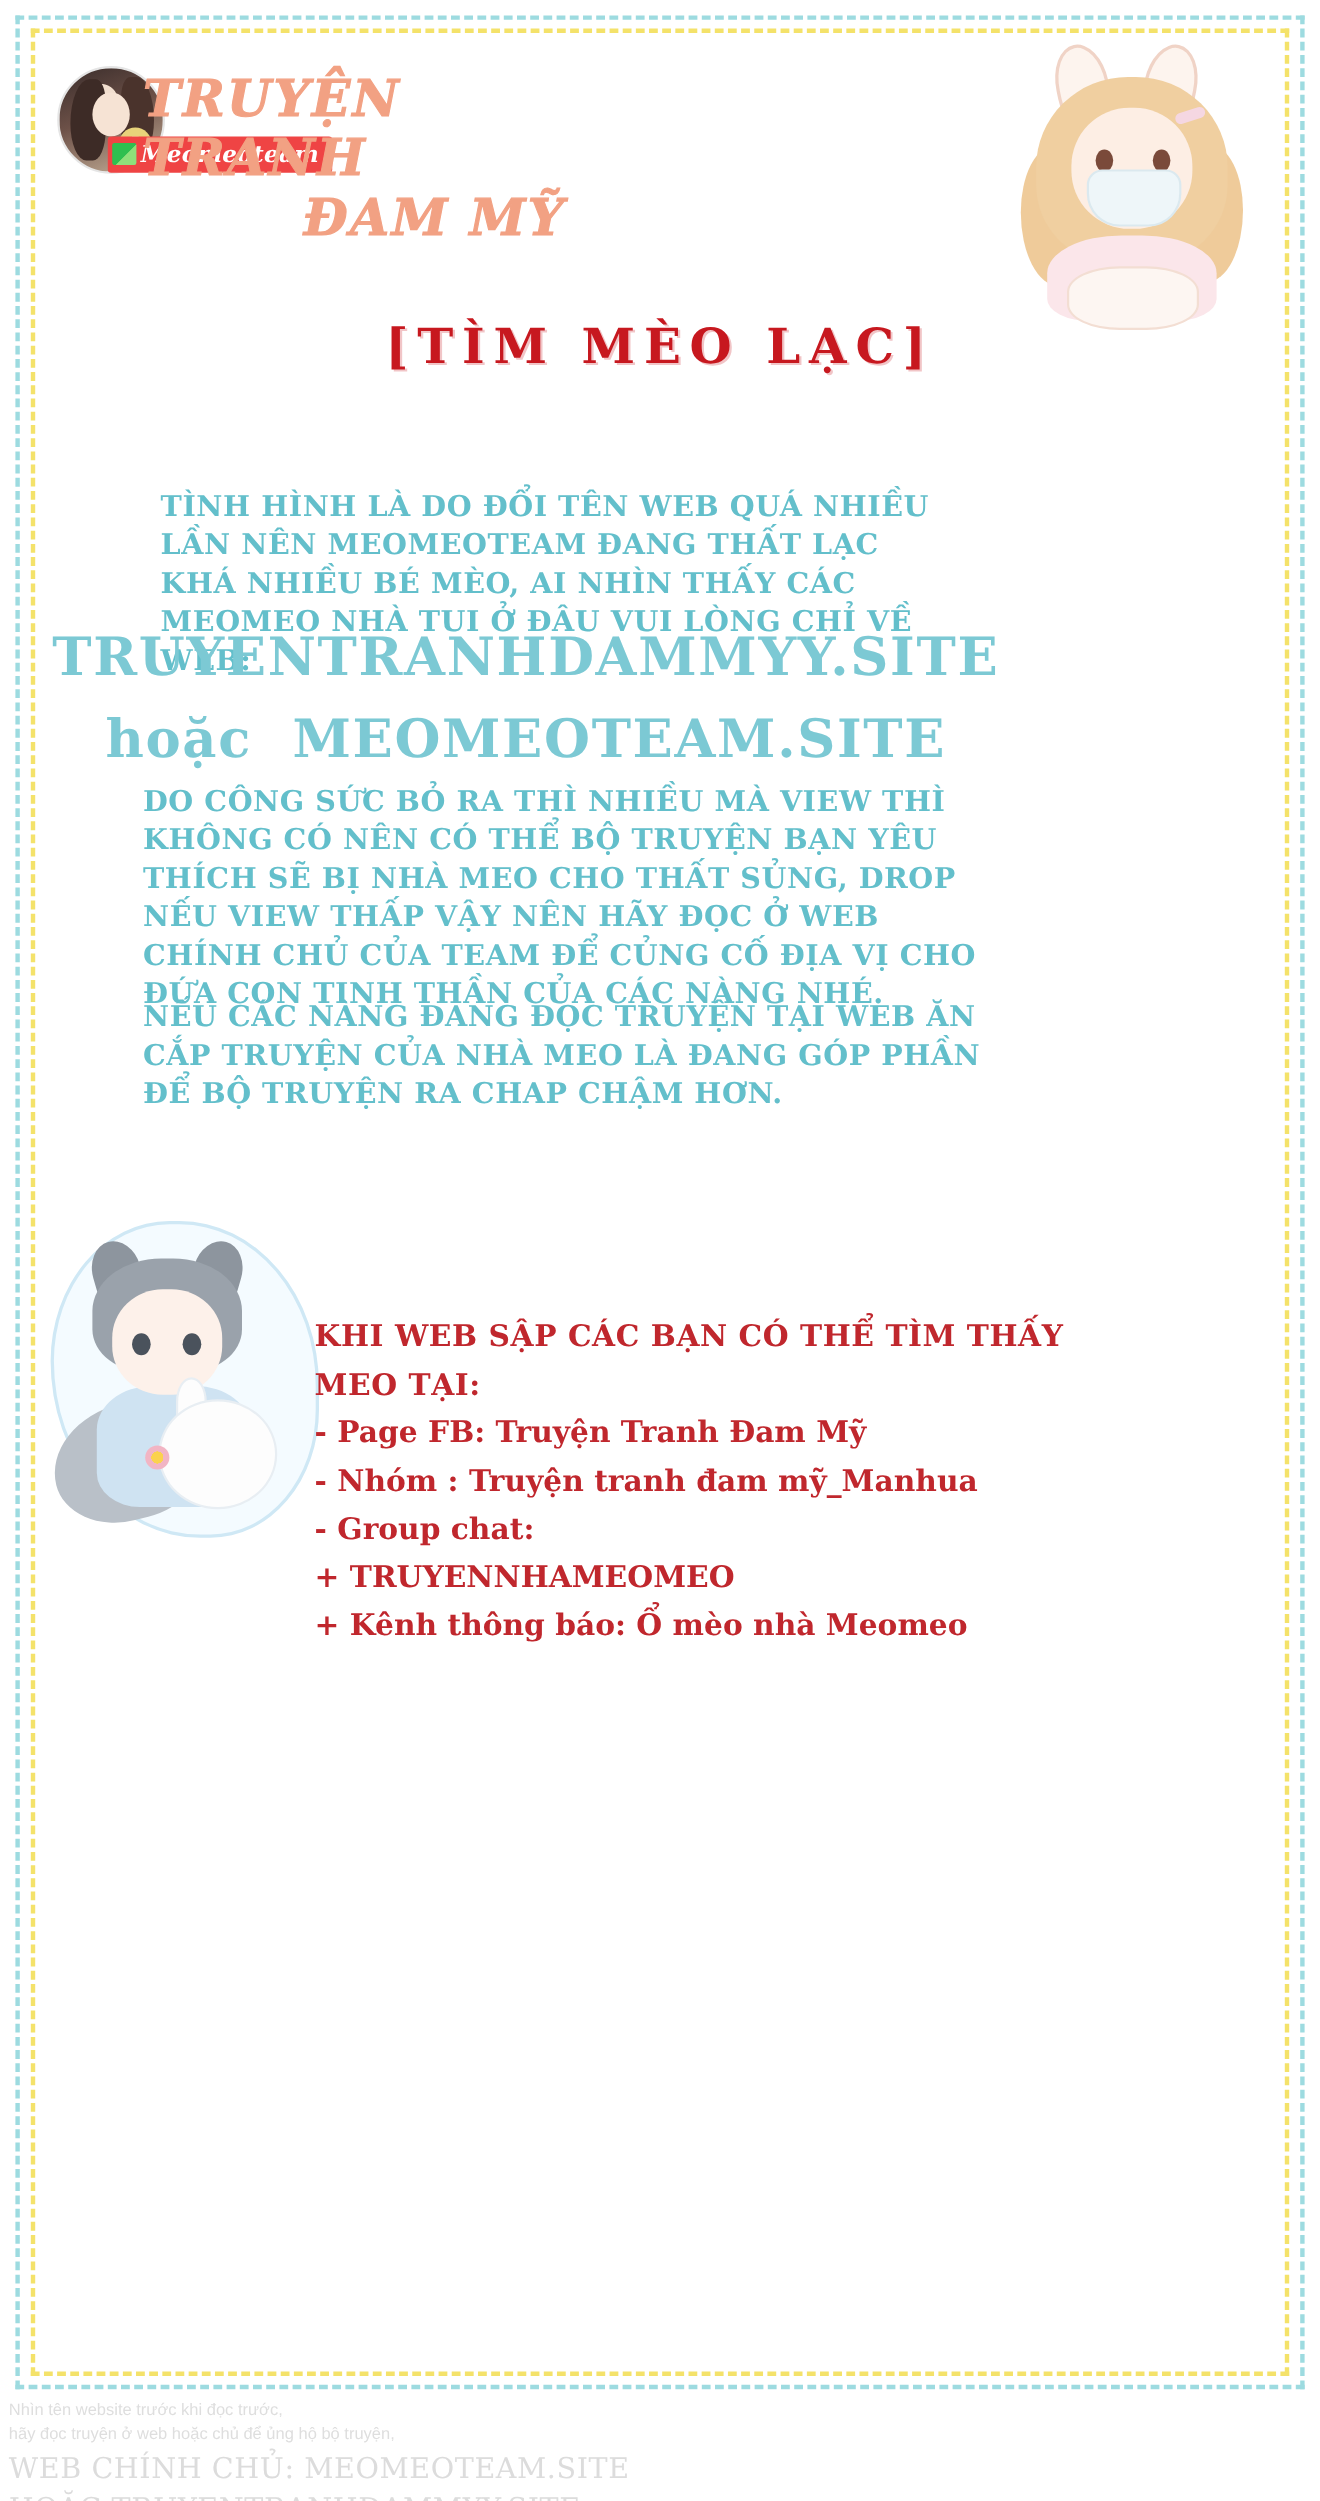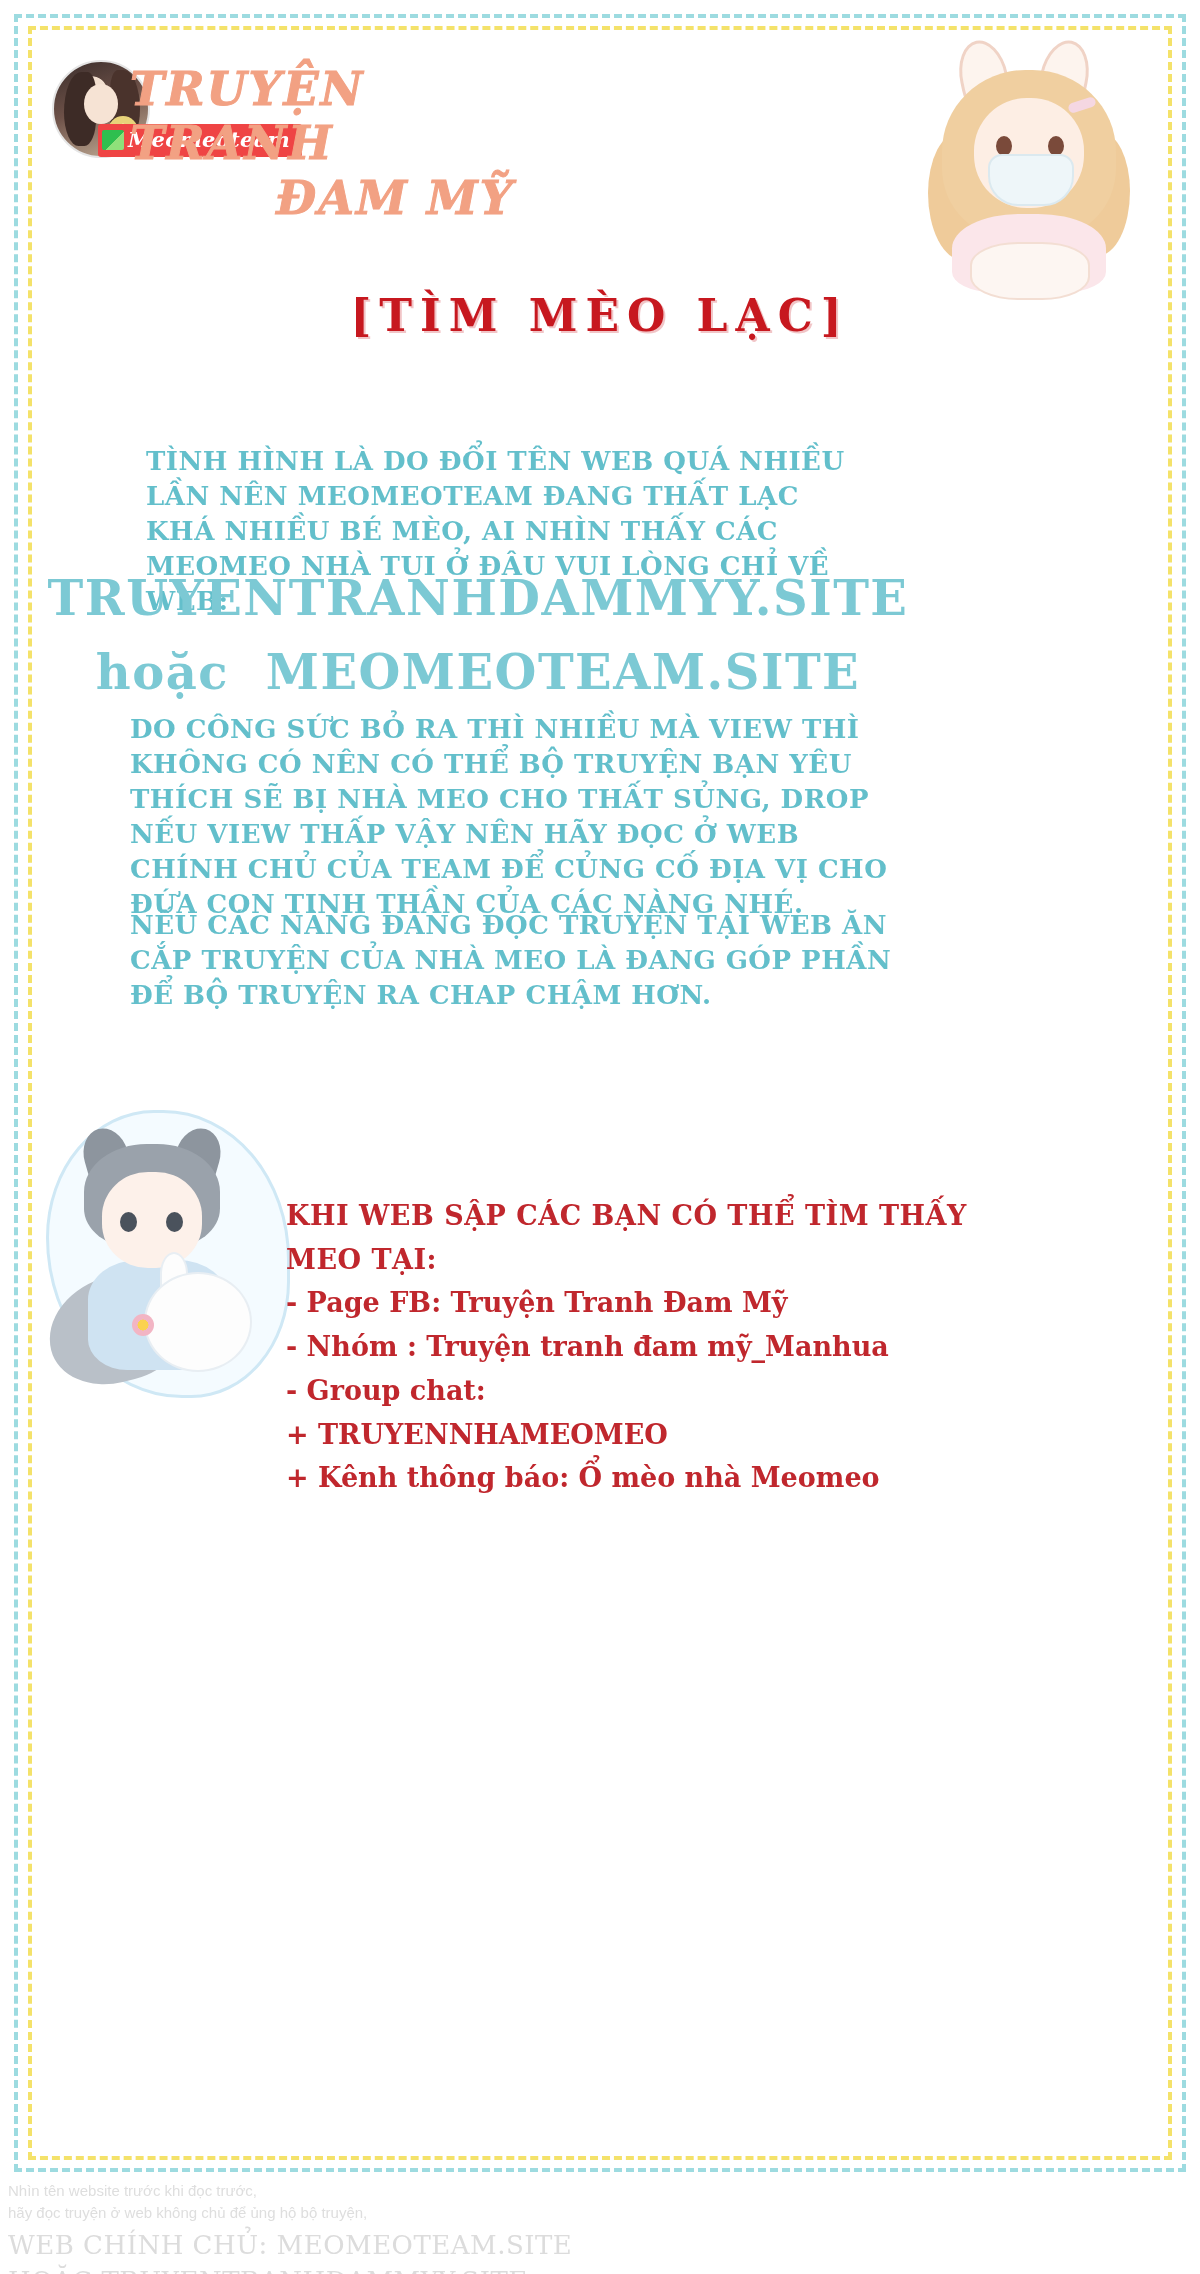--- a/index.html
+++ b/index.html
@@ -530,18 +530,18 @@
     <div class="head">KHI WEB SẬP CÁC BẠN CÓ THỂ TÌM THẤY MEO TẠI:</div>
     <div class="item">- Page FB: Truyện Tranh Đam Mỹ</div>
     <div class="item">- Nhóm : Truyện tranh đam mỹ_Manhua</div>
     <div class="item">- Group chat:</div>
     <div class="item">+ TRUYENNHAMEOMEO</div>
     <div class="item">+ Kênh thông báo: Ổ mèo nhà Meomeo</div>
   </div>
 
   <div class="footer">
     <div class="small">Nhìn tên website trước khi đọc trước,</div>
-    <div class="small">hãy đọc truyện ở web không chủ để ủng hộ bộ truyện,</div>
+    <div class="small">hãy đọc truyện ở web hoặc chủ để ủng hộ bộ truyện,</div>
     <div class="big">WEB CHÍNH CHỦ: MEOMEOTEAM.SITE</div>
     <div class="big">HOẶC TRUYENTRANHDAMMYY.SITE</div>
   </div>
 
 </div>
 
 </body></html>

